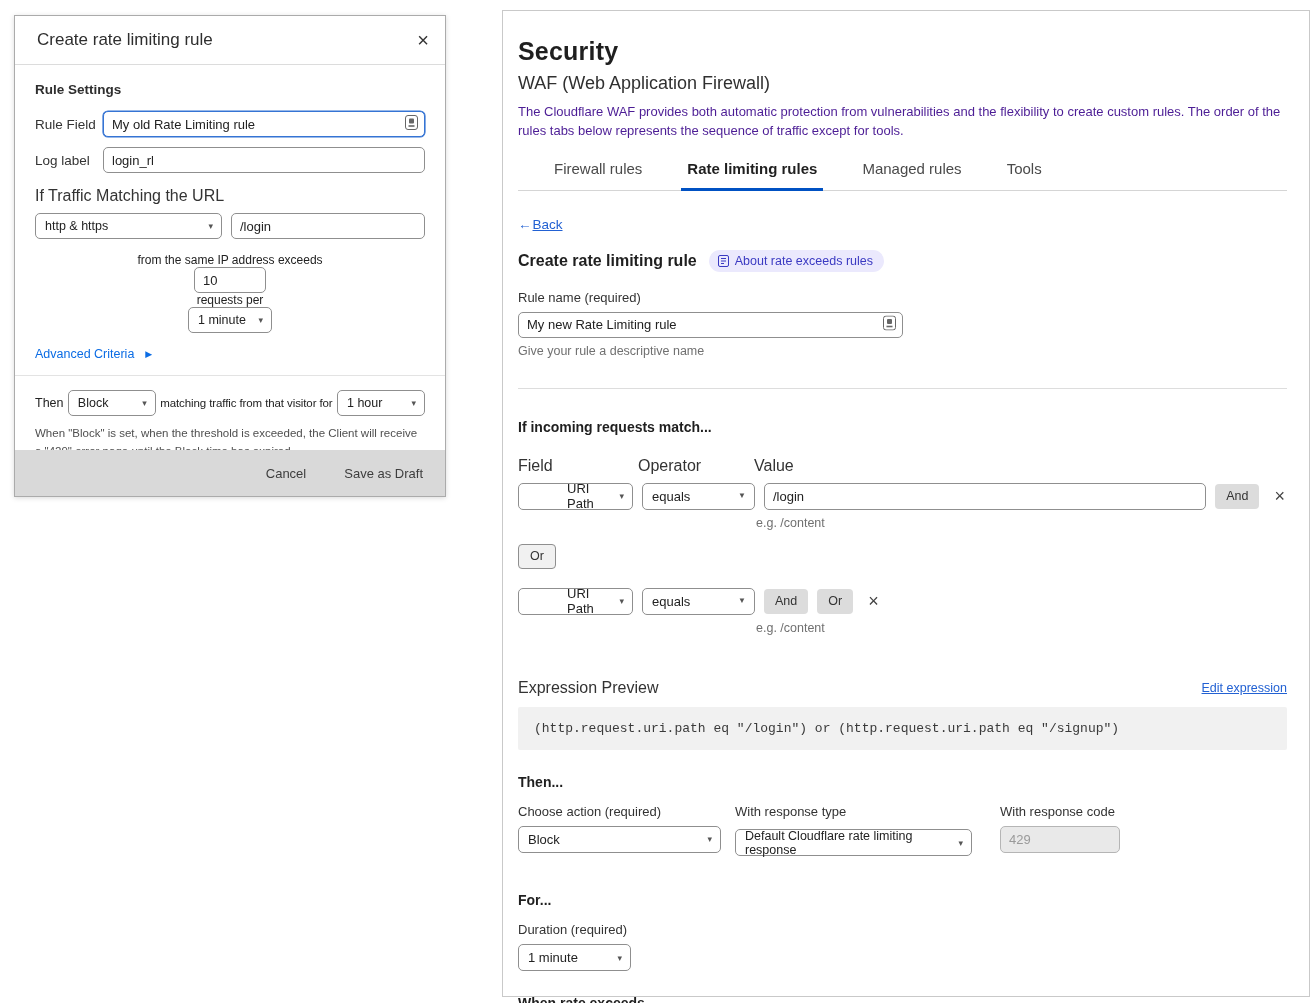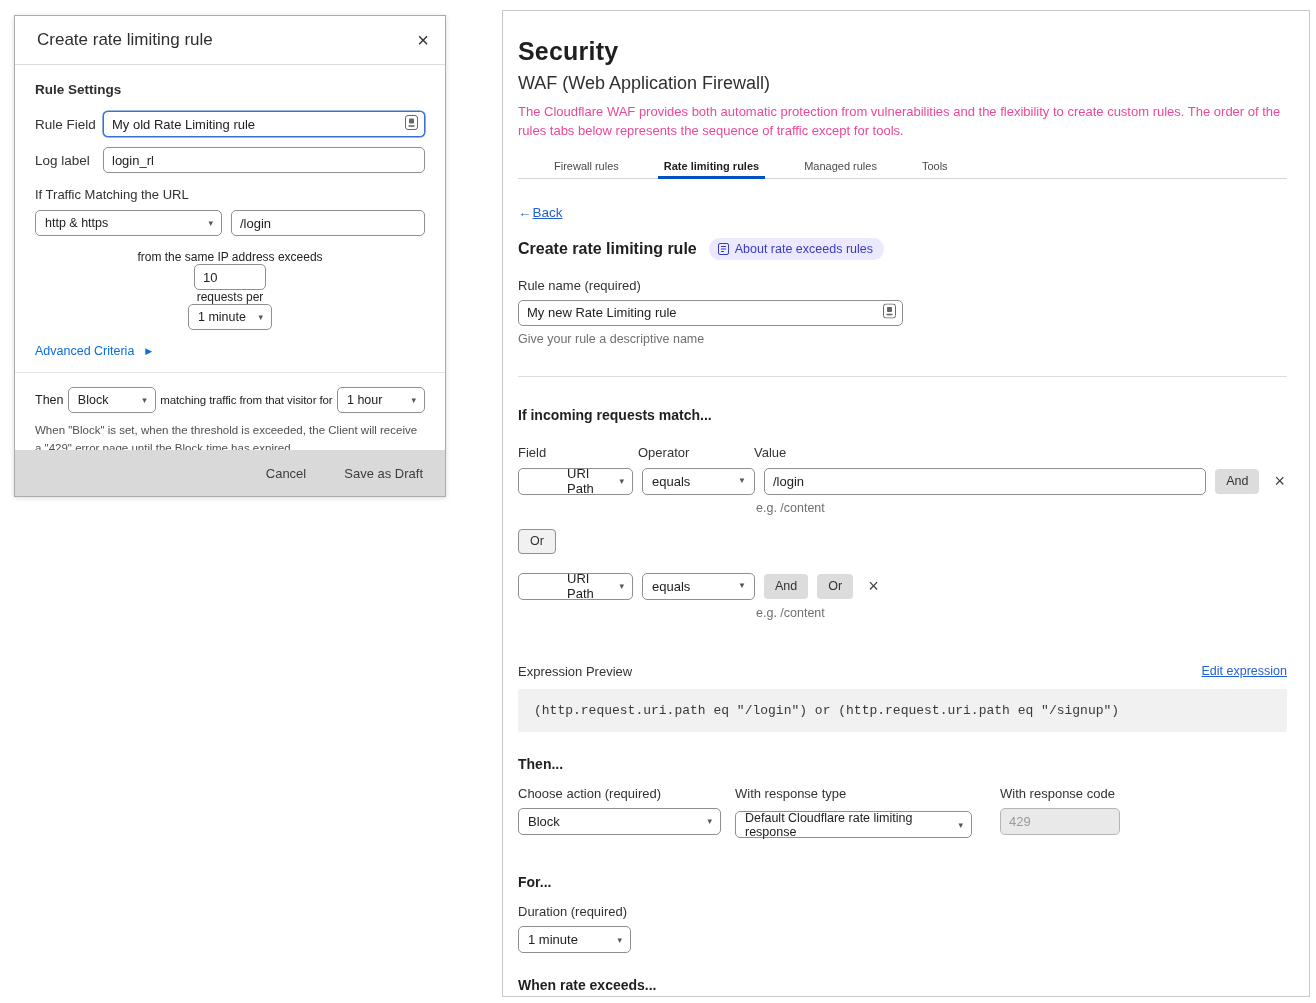--- a/index.html
+++ b/index.html
@@ -10,21 +10,21 @@
   .dd { position:relative; display:inline-flex; align-items:center; height:27px; border:1px solid #8f8f8f;
         border-radius:5px; background:#fff; padding:0 22px 0 9px; font-size:13px; color:#222; cursor:pointer; }
   .dd .caret { position:absolute; right:8px; top:50%; transform:translateY(-50%); font-size:9px; color:#555; line-height:1; }
   .ti { height:27px; border:1px solid #8f8f8f; border-radius:5px; background:#fff; padding:0 8px;
         font-size:13px; color:#222; font-family:"Liberation Sans", sans-serif; outline:none; }
   .chip { display:inline-flex; align-items:center; height:25px; padding:0 11px; background:#dcdcdc;
           border:none; border-radius:4px; font-size:12.5px; color:#333; cursor:pointer; font-family:inherit; }
   .chip-outline { background:#f1f1f1; border:1px solid #8f8f8f; }
   .x-btn { background:none; border:none; font-size:18px; font-weight:300; color:#444; cursor:pointer; line-height:1; padding:0 2px; }
   .hint { font-size:12.5px; color:#707070; }
-  .flabel { font-size:13px; color:#333; }
+  .flabel { font-size:16px; color:#333; }
 
   
   .modal { position:absolute; left:14px; top:15px; width:432px; height:482px; background:#fff;
            border:1px solid #ababab; box-shadow:0 1px 5px rgba(0,0,0,.15); display:flex; flex-direction:column; }
   .modal-header { flex:0 0 49px; border-bottom:1px solid #dcdcdc; display:flex; align-items:center;
                   justify-content:space-between; padding:0 16px 0 22px; }
   .modal-title { font-size:17px; font-weight:500; color:#2e2e2e; }
   .modal-close { background:none; border:none; font-size:20px; color:#333; cursor:pointer; line-height:1; }
   .modal-body { flex:1 1 auto; padding:17px 20px 0 20px; font-size:12.5px; overflow:hidden; }
   .m-section-title { font-size:13.5px; font-weight:700; color:#2e2e2e; }
@@ -42,23 +42,23 @@
   .modal-footer { margin-top:auto; flex:0 0 46px; background:#d9d9d9; display:flex; align-items:center;
                   justify-content:flex-end; gap:38px; padding:0 22px; }
   .footer-btn { background:none; border:none; font-size:13px; color:#3d3d3d; cursor:pointer; font-family:inherit; }
   .nowrap { white-space:nowrap; }
 
   
   .panel { position:absolute; left:502px; top:10px; width:808px; height:987px; background:#fff;
            border:1px solid #c9c9c9; padding:26px 22px 0 15px; }
   .p-title { font-size:25px; font-weight:700; color:#1f1f1f; letter-spacing:.2px; }
   .p-subtitle { font-size:18px; font-weight:400; color:#303030; margin-top:7px; }
-  .p-desc { font-size:13px; color:#ec4899; line-height:1.45; margin-top:9px; max-width:765px; }
+  .p-desc { font-size:13px; color:#4c1d95; line-height:1.45; margin-top:9px; max-width:765px; }
   .tabs { display:flex; gap:33px; margin-top:19px; padding-left:30px; border-bottom:1px solid #d5d5d5; }
-  .tab { font-size:11px; color:#4a4a4a; padding:0 6px 4px 6px; cursor:pointer; border-bottom:3px solid transparent; margin-bottom:-1px; }
+  .tab { font-size:15px; color:#4a4a4a; padding:0 6px 11px 6px; cursor:pointer; border-bottom:3px solid transparent; margin-bottom:-1px; }
   .tab.active { color:#1f1f1f; font-weight:700; border-bottom-color:#0051c3; }
   .back { margin-top:26px; display:inline-flex; align-items:center; gap:1px; color:#2261d3; font-size:13.5px; cursor:pointer; }
   .back .back-label { text-decoration:underline; }
   .h-row { display:flex; align-items:center; gap:12px; margin-top:17px; }
   .p-h2 { font-size:16px; font-weight:700; color:#1f1f1f; }
   .badge { display:inline-flex; align-items:center; gap:6px; background:#ebe9fd; color:#3b3ac2;
            font-size:12.5px; border-radius:11px; padding:4px 11px 4px 9px; cursor:pointer; }
   .group-label { display:block; font-size:13px; color:#333; margin-bottom:7px; }
   .p-div { border:none; border-top:1px solid #ddd; margin:30px 0 0 0; }
   .p-h3 { font-size:14px; font-weight:700; color:#1f1f1f; }

